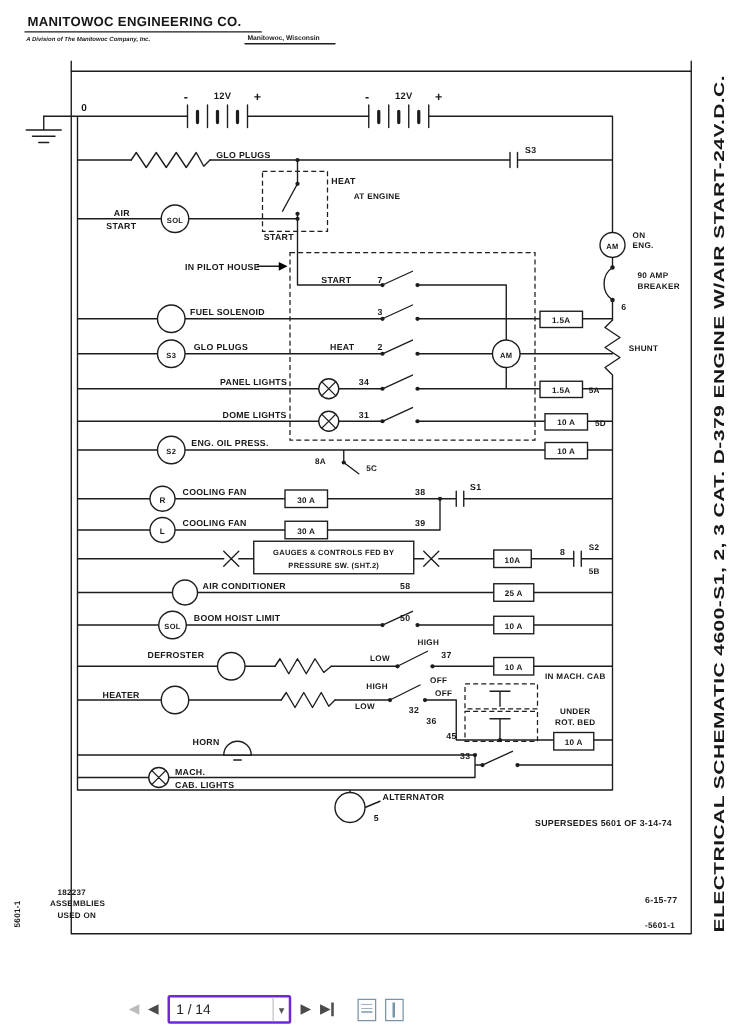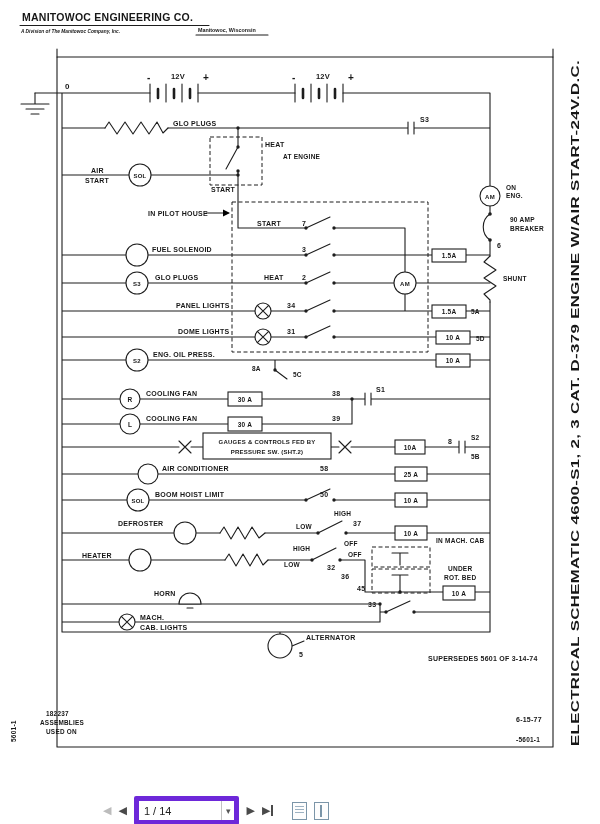--- a/index.html
+++ b/index.html
@@ -11,21 +11,21 @@
   .thick{stroke-width:2.6}
   .comp{stroke:#1d1d1d;stroke-width:1.1;fill:#ffffff}
   .dashbox{stroke:#1d1d1d;stroke-width:1;fill:none;stroke-dasharray:4 2.5}
   .dotg circle{fill:#1d1d1d;stroke:none}
   #labels text,.slab{font-weight:bold;letter-spacing:.25px}
   
   .toolbar{position:absolute;left:103px;top:796px;display:flex;align-items:center;gap:7px}
   .nav{font-size:11px;color:#4a4a4a;line-height:1;cursor:pointer;user-select:none}
   .nav.light{color:#bcbcbc}
   .nav.lastpage{border-right:2px solid #4a4a4a;padding-right:1px}
-  .pagebox{display:flex;align-items:center;border:5px solid #6d28d9;background:#fff;height:19px;border-radius:2px}
+  .pagebox{display:flex;align-items:center;border:2px solid #6d28d9;background:#fff;height:19px;border-radius:2px}
   .pageinput{width:72px;border:none;outline:none;font-size:11px;padding:0 5px;font-family:"Liberation Sans",sans-serif;color:#222;background:transparent}
   .caret{font-size:9px;color:#555;padding:0 4px;border-left:1px solid #c2c2c2;height:100%;display:flex;align-items:center;cursor:pointer}
   .viewbtn{width:13px;height:16px;border:1.5px solid #7b95a8;background:#fdfdfd;position:relative;cursor:pointer}
   .viewbtn.one{margin-left:12px}
   .viewbtn.one::before{content:"";position:absolute;left:2px;right:2px;top:3px;height:9px;
       background:repeating-linear-gradient(#9db2c2 0 1px,transparent 1px 3px)}
   .viewbtn.two::before{content:"";position:absolute;top:2px;bottom:2px;left:5px;width:2px;background:#7b95a8}
 </style>
 </head>
 <body>

